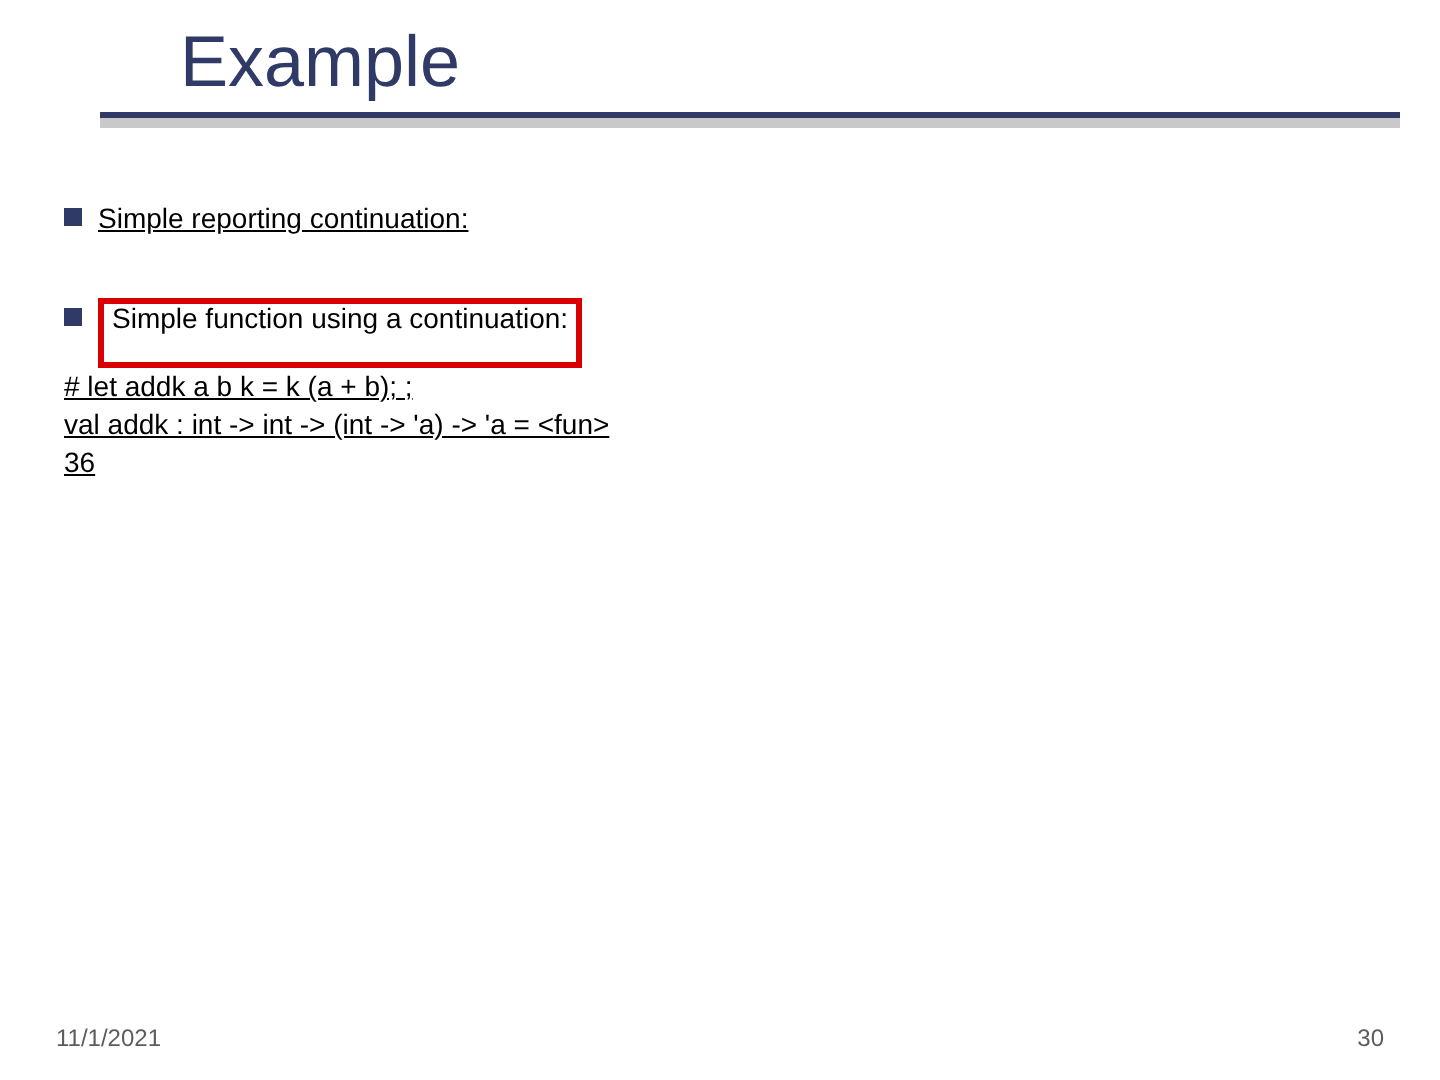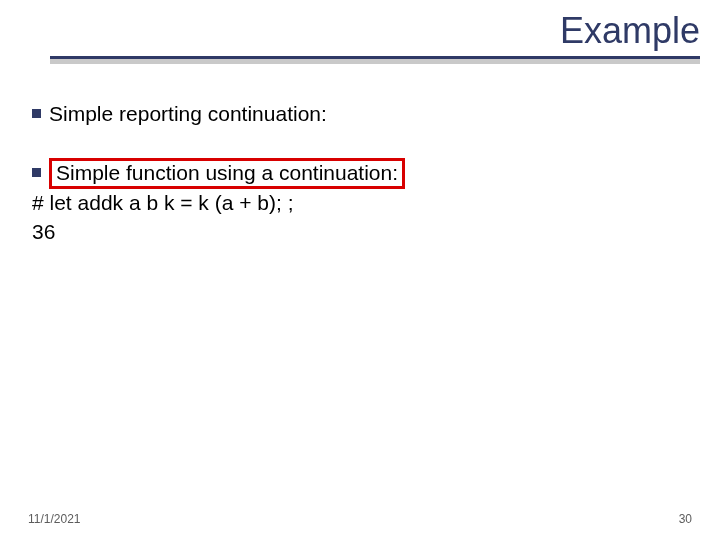--- a/index.html
+++ b/index.html
@@ -16,59 +16,59 @@
     position: absolute;
     top: 10px;
     left: 50px;
     right: 20px;
   }
   .title {
     font-size: 36px;
     color: #2f3a66;
     margin: 0 0 4px 40px;
     font-weight: 400;
-    text-align: right;
   }
   .title-underline {
     height: 3px;
     background: #2f3a66;
     width: 100%;
   }
   .title-shadow {
     height: 5px;
     background: #c9c9c9;
     width: 100%;
   }
   .content {
     position: absolute;
     top: 100px;
     left: 32px;
     right: 32px;
     color: #000000;
-    font-size: 21px;
+    font-size: 14px;
     line-height: 1.35;
+    text-decoration: underline;
   }
   .block {
     margin-bottom: 30px;
   }
   .bullet-sq {
     display: inline-block;
     width: 9px;
     height: 9px;
     background: #2f3a66;
     margin-right: 8px;
     vertical-align: middle;
     position: relative;
     top: -2px;
   }
   .line { white-space: pre; }
   .redbox {
     display: inline-block;
     border: 3px solid #d80000;
-    padding: 0 4px 2px 4px;
+    padding: 0 4px 14px 4px;
     line-height: 1.1;
   }
   .footer {
     position: absolute;
     bottom: 14px;
     left: 28px;
     right: 28px;
     font-size: 12px;
     color: #5c5c5c;
     font-family: Liberation Sans, sans-serif;
@@ -87,20 +87,21 @@
 
 <div class="content">
 
   <div class="block">
     <div class="line"><span class="bullet-sq"></span><span>Simple reporting continuation:</span></div>
   </div>
 
   <div class="block">
     <div class="line"><span class="bullet-sq"></span><span class="redbox"><span>Simple function using a continuation:</span></span></div>
     <div class="line"># let addk a b k = k (a + b); ;</div>
+    <div class="line">val addk : int -&gt; int -&gt; (int -&gt; 'a) -&gt; 'a = &lt;fun&gt;</div>
     <div class="line">36</div>
   </div>
 
 </div>
 
 <div class="footer">
   <span class="date">11/1/2021</span>
   <span class="pg">30</span>
 </div>
 

